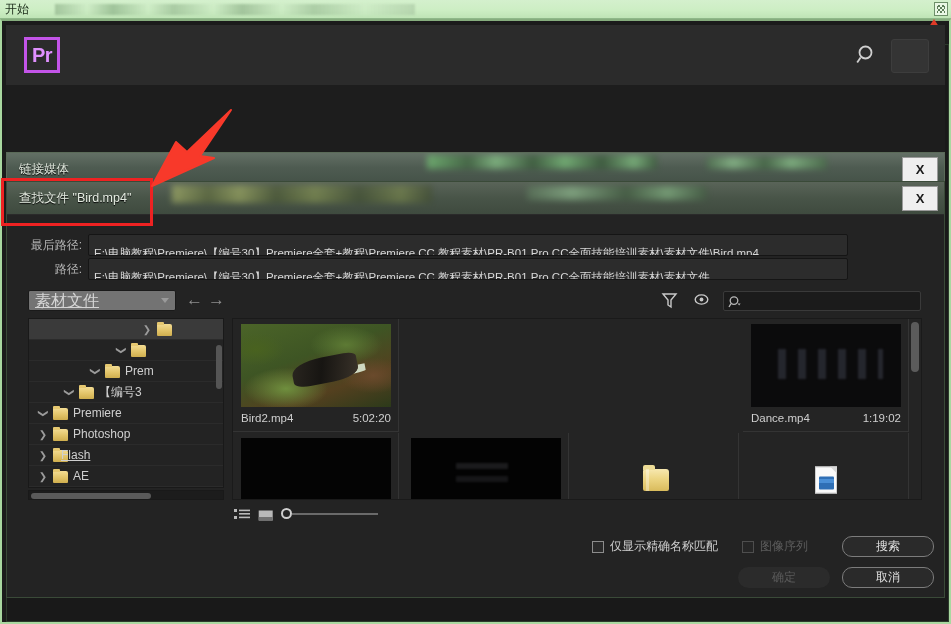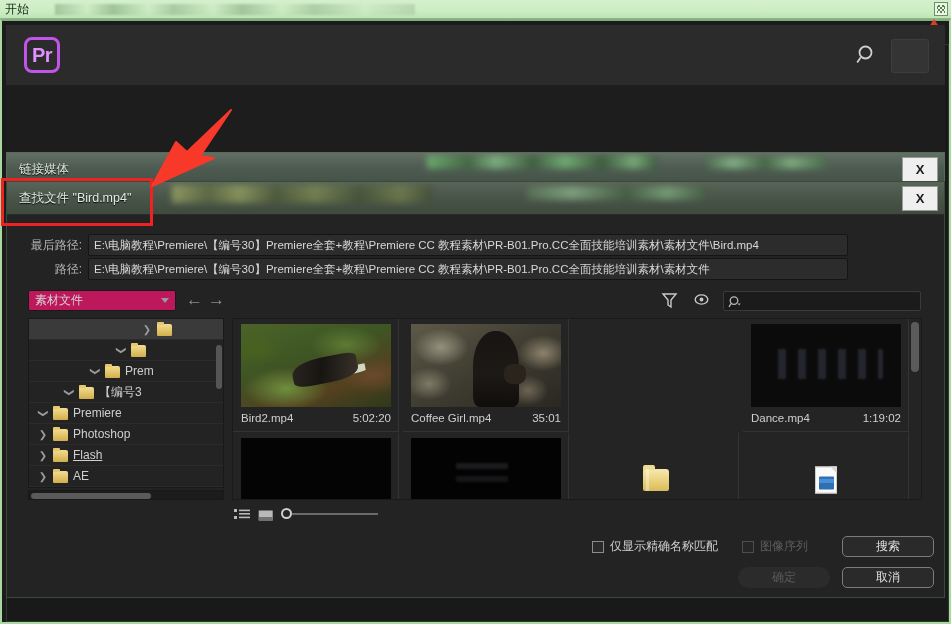--- a/index.html
+++ b/index.html
@@ -59,21 +59,21 @@
     border: 1px solid #2c3a2b;
   }
 
   
   .pr-header {
     position: absolute; left: 6px; top: 25px; width: 939px; height: 60px;
     background: #2b2b2b;
   }
   .pr-logo {
     position: absolute; left: 18px; top: 12px; width: 36px; height: 36px;
-    border: 3px solid #c354e8; border-radius: 8px;
+    border: 3px solid #c354e8; border-radius: 0;
     background: #2b2b2b;
     color: #e090ff; font-size: 20px; font-weight: bold;
     text-align: center; line-height: 30px; letter-spacing: -0.5px;
   }
   .pr-search-icon {
     position: absolute; right: 66px; top: 18px; width: 24px; height: 24px;
   }
   .pr-ws-box {
     position: absolute; right: 16px; top: 14px; width: 38px; height: 34px;
     background: #343434; border: 1px solid #3d3d3d; border-radius: 3px;
@@ -142,28 +142,28 @@
   
   .path-row { position: absolute; left: 0; width: 937px; height: 26px; }
   .path-label {
     position: absolute; left: 0; width: 82px; text-align: right;
     font-size: 12px; color: #b4b4b4; line-height: 22px;
   }
   .path-field {
     position: absolute; left: 88px; width: 760px; height: 22px;
     background: #2c2c2c; border: 1px solid #151515; border-radius: 2px;
     font-size: 11.5px; color: #d8d8d8; line-height: 20px;
-    padding: 0 5px; white-space: nowrap; overflow: hidden;
+    padding: 8px 5px; white-space: nowrap; overflow: hidden;
   }
 
   
   .nav-select {
     position: absolute; left: 28px; top: 290px; width: 148px; height: 21px;
-    background: #be185d; border: 1px solid #1a1a1a; border-radius: 2px;
-    font-size: 12px; color: #d5d5d5; line-height: 19px; padding-left: 6px;
+    background: #737373; border: 1px solid #1a1a1a; border-radius: 2px;
+    font-size: 16px; color: #d5d5d5; line-height: 19px; padding-left: 6px; text-decoration: underline;
   }
   .nav-select .caret {
     position: absolute; right: 6px; top: 7px;
     border-left: 4px solid transparent; border-right: 4px solid transparent;
     border-top: 5px solid #9a9a9a;
   }
   .nav-arrow {
     position: absolute; top: 291px; font-size: 17px; color: #8e8e8e; line-height: 18px;
   }
   .tool-icon { position: absolute; top: 291px; }
@@ -336,21 +336,21 @@
   .cbbox {
     position: absolute; width: 12px; height: 12px;
     background: #2a2a2a; border: 1px solid #8c8c8c;
   }
   .cbbox.dim { border-color: #4e4e4e; background: #262626; }
   .cbtxt { position: absolute; left: 18px; top: -3px; white-space: nowrap; }
   .cbtxt.dim { color: #5d5d5d; }
 
   .btn {
     position: absolute; width: 92px; height: 21px;
-    border: 1px solid #7c7c7c; border-radius: 5px;
+    border: 1px solid #7c7c7c; border-radius: 10px;
     background: #2a2a2a; color: #e0e0e0;
     font-size: 12px; text-align: center; line-height: 19px;
   }
   .btn.disabled {
     border: 1px solid transparent; background: #2b2b2b; color: #5a5a5a;
     border-radius: 11px;
   }
 
   
   .redbox {
@@ -484,21 +484,21 @@
         <span class="tlabel" style="left: 44px;">Premiere</span>
       </div>
       <div class="tree-row">
         <span class="tw" style="left: 8px; display: inline-block;">❯</span>
         <span class="tfolder" style="left: 24px;"></span>
         <span class="tlabel" style="left: 44px;">Photoshop</span>
       </div>
       <div class="tree-row">
         <span class="tw" style="left: 8px; display: inline-block;">❯</span>
         <span class="tfolder" style="left: 24px;"></span>
-        <span class="tlabel" style="left: 44px; text-decoration: underline;">Flash</span>
+        <span class="tlabel" style="left: 32px; text-decoration: underline;">Flash</span>
       </div>
       <div class="tree-row">
         <span class="tw" style="left: 8px; display: inline-block;">❯</span>
         <span class="tfolder" style="left: 24px;"></span>
         <span class="tlabel" style="left: 44px;">AE</span>
       </div>
       <div class="tree-row">
         <span class="tw" style="left: 8px; display: inline-block;">❯</span>
         <span class="tlabel" style="left: 44px;">3Dmax</span>
       </div>
@@ -525,29 +525,20 @@
           <div class="th-black"></div>
         </div>
       </div>
       <div class="cell" style="left: 510px; top: 0px;">
         <div class="thumb">
           <div class="th-dance"></div>
         </div>
         <div class="cap">
           <span class="nm">Dance.mp4</span>
           <span class="dur">1:19:02</span>
-        </div>
-      </div>
-      <div class="cell" style="left: 170px; top: 0px;">
-        <div class="thumb">
-          <div class="th-girl"></div>
-        </div>
-        <div class="cap">
-          <span class="nm">Coffee Girl.mp4</span>
-          <span class="dur">35:01</span>
         </div>
       </div>
       <div class="cell" style="left: 0px; top: 0px;">
         <div class="thumb">
           <div class="th-bird"></div>
         </div>
         <div class="cap">
           <span class="nm">Bird2.mp4</span>
           <span class="dur">5:02:20</span>
         </div>

